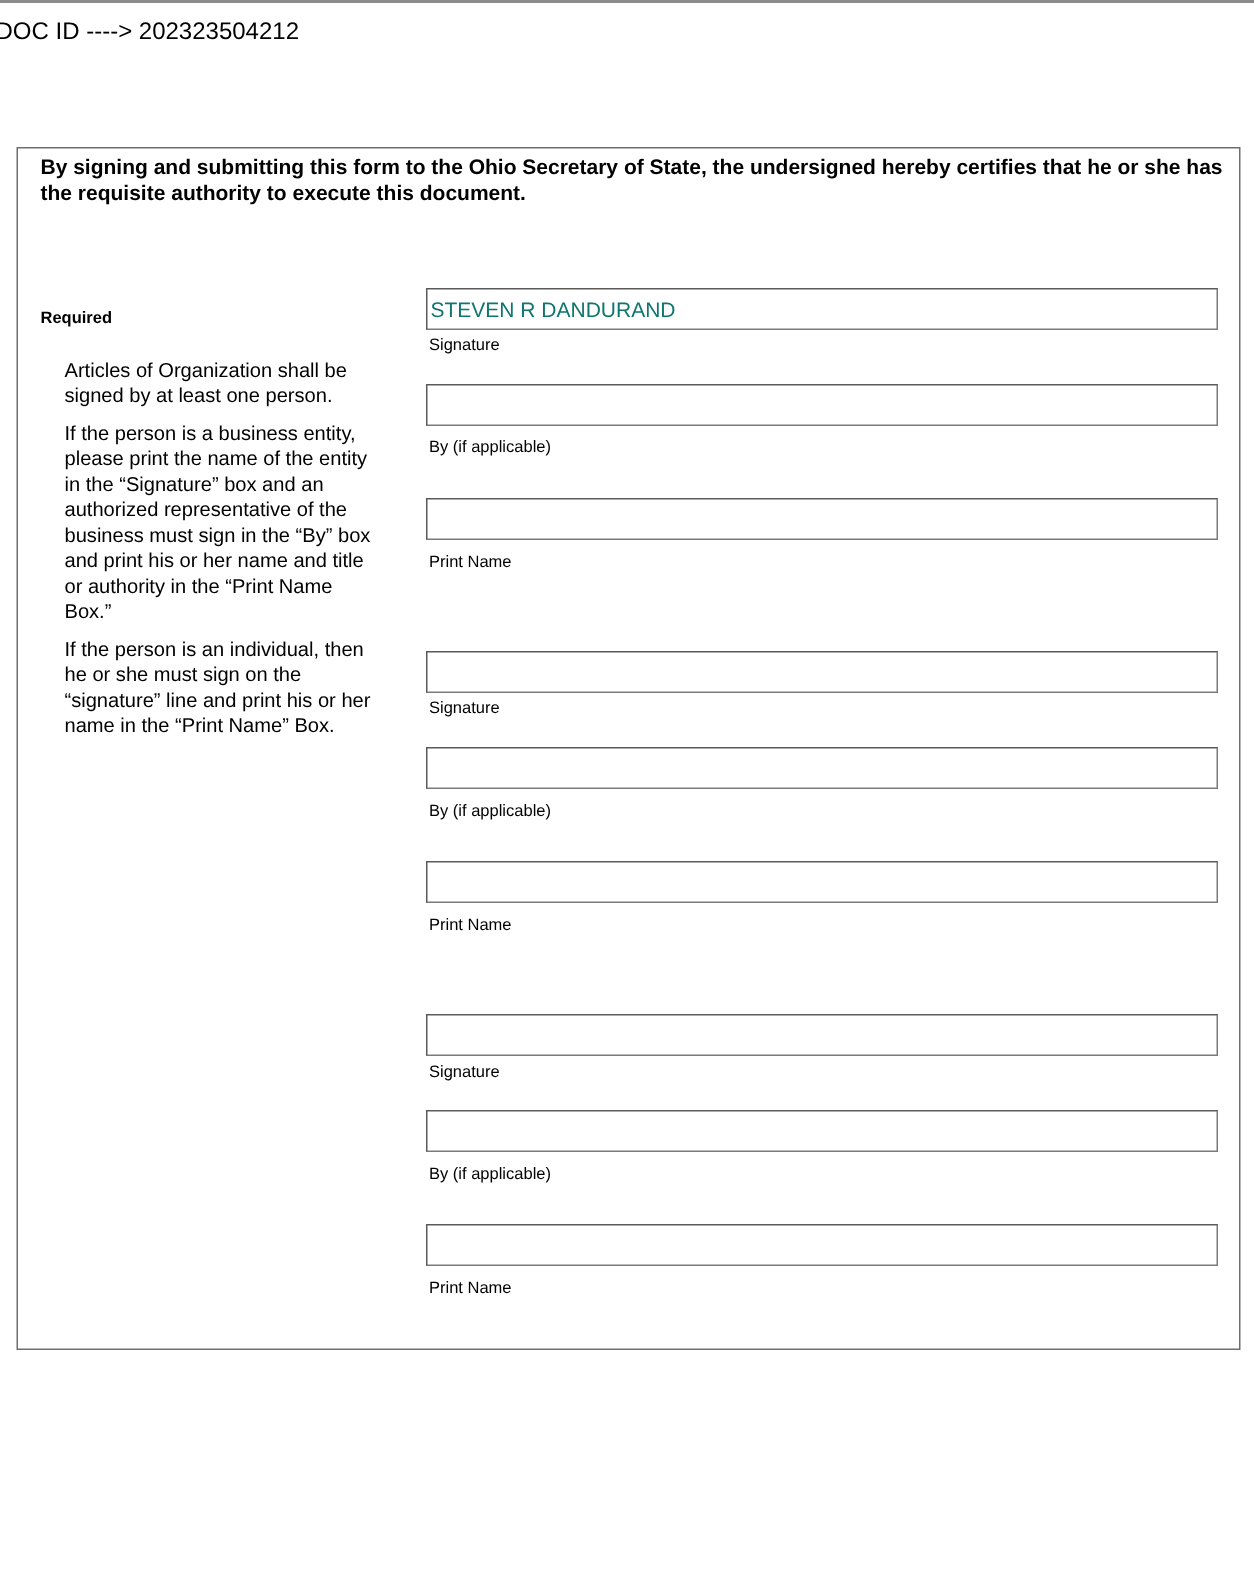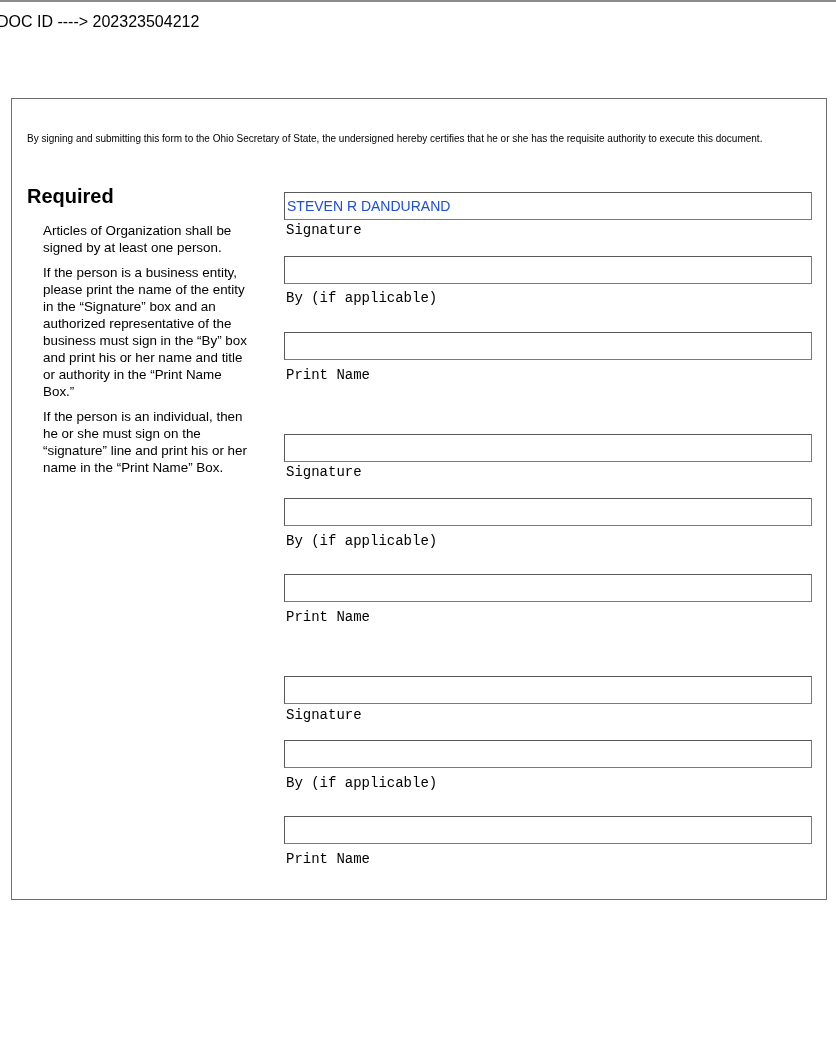--- a/index.html
+++ b/index.html
@@ -30,65 +30,64 @@
   }
   .frame {
     position: absolute;
     left: 11px; top: 98px;
     width: 816px; height: 802px;
     border: 1px solid #6e6e6e;
     box-sizing: border-box;
   }
   .cert {
     position: absolute;
-    left: 15px; top: 31px;
+    left: 15px; top: 4px;
     width: 790px;
-    font-size: 10px;
-    font-weight: normal;
+    font-size: 14px;
+    font-weight: bold;
     line-height: 17px;
   }
   .left-col {
     position: absolute;
     left: 15px; top: 89px;
     width: 220px;
     font-size: 13.4px;
     line-height: 17px;
   }
   .left-col .req {
     font-weight: bold;
-    font-size: 20px;
-    margin: 0 0 17px 0;
+    font-size: 11px;
+    margin: 16px 0 17px 0;
   }
   .left-col p {
     margin: 0 0 8px 16px;
   }
   .field {
     position: absolute;
     left: 272px;
     width: 528px;
     height: 28px;
     border: 1px solid #7a7a7a;
     border-top-color: #5a5a5a;
     border-left-color: #5a5a5a;
     box-sizing: border-box;
     background: #fff;
     font-family: "Liberation Sans", sans-serif;
     font-size: 14px;
     padding: 0 2px;
     line-height: 26px;
-    color: #1d4ed8;
+    color: #0f766e;
     outline: none;
   }
   .flabel {
     position: absolute;
     left: 274px;
-    font-size: 14px;
+    font-size: 11px;
     line-height: 16px;
     white-space: nowrap;
-    font-family: Liberation Mono, monospace;
   }
 </style>
 </head>
 <body>
 
 <div class="top-rule"></div>
 
 <div class="doc-id">DOC ID ----&gt; 202323504212</div>
 
 <div class="frame">

